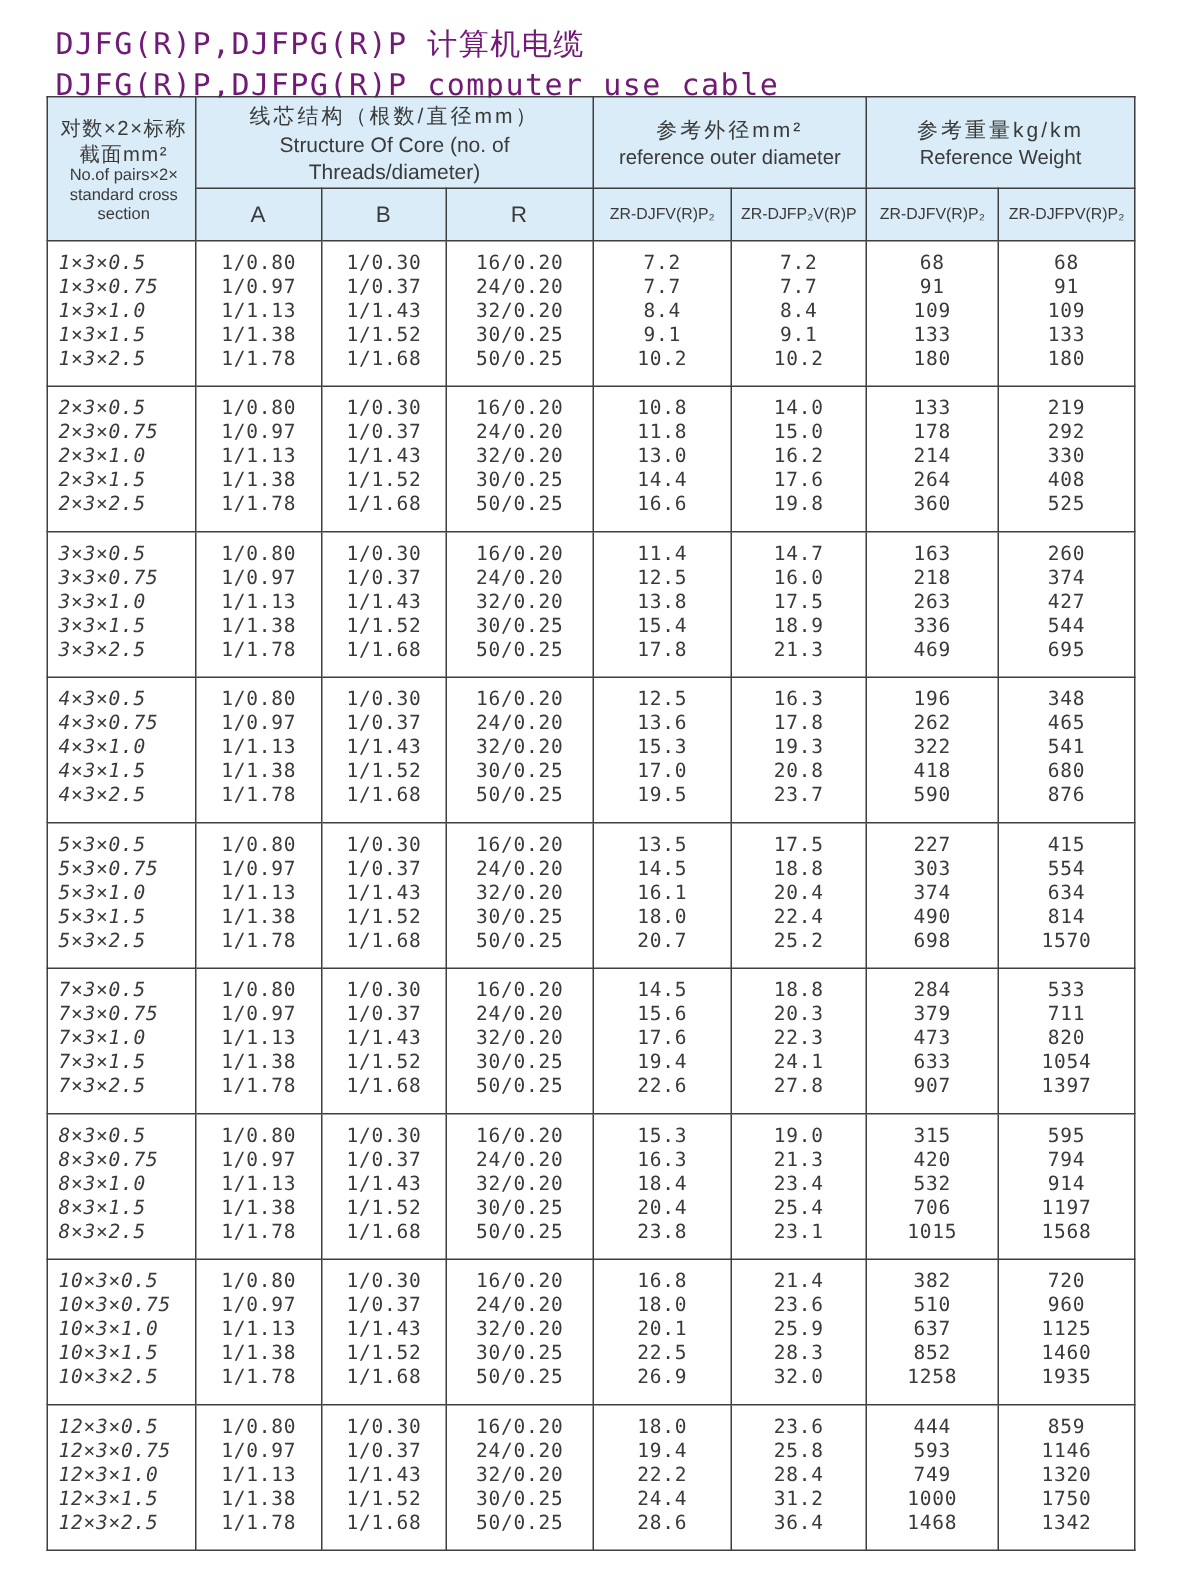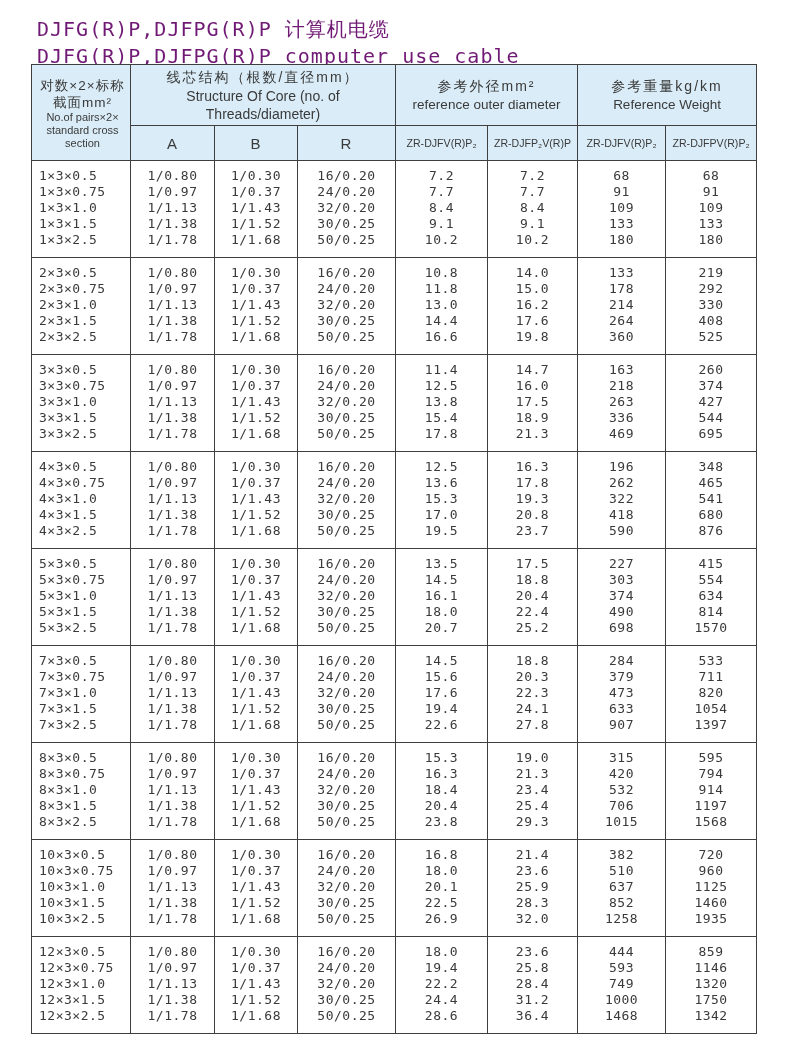--- a/index.html
+++ b/index.html
@@ -52,20 +52,21 @@
     background:#ffffff;
     vertical-align:top;
     text-align:center;
     padding:7px 0 9px 0;
     font-family:"DejaVu Sans Mono",monospace;
     font-size:13px;
   }
   .spec tbody td.pairs-col{
     text-align:left;
     padding-left:7px;
+    font-style:italic;
   }
   .ln{line-height:16px;white-space:nowrap;letter-spacing:0.5px;}
 </style>
 </head>
 <body>
 
 <div class="page-title" id="title-zh">DJFG(R)P,DJFPG(R)P 计算机电缆</div>
 <div class="page-title" id="title-en">DJFG(R)P,DJFPG(R)P computer use cable</div>
 
 <table class="spec">
@@ -491,21 +492,21 @@
           <div class="ln">16.3</div>
           <div class="ln">18.4</div>
           <div class="ln">20.4</div>
           <div class="ln">23.8</div>
         </td>
         <td>
           <div class="ln">19.0</div>
           <div class="ln">21.3</div>
           <div class="ln">23.4</div>
           <div class="ln">25.4</div>
-          <div class="ln">29.3</div>
+          <div class="ln">23.1</div>
         </td>
         <td>
           <div class="ln">315</div>
           <div class="ln">420</div>
           <div class="ln">532</div>
           <div class="ln">706</div>
           <div class="ln">1015</div>
         </td>
         <td>
           <div class="ln">595</div>

